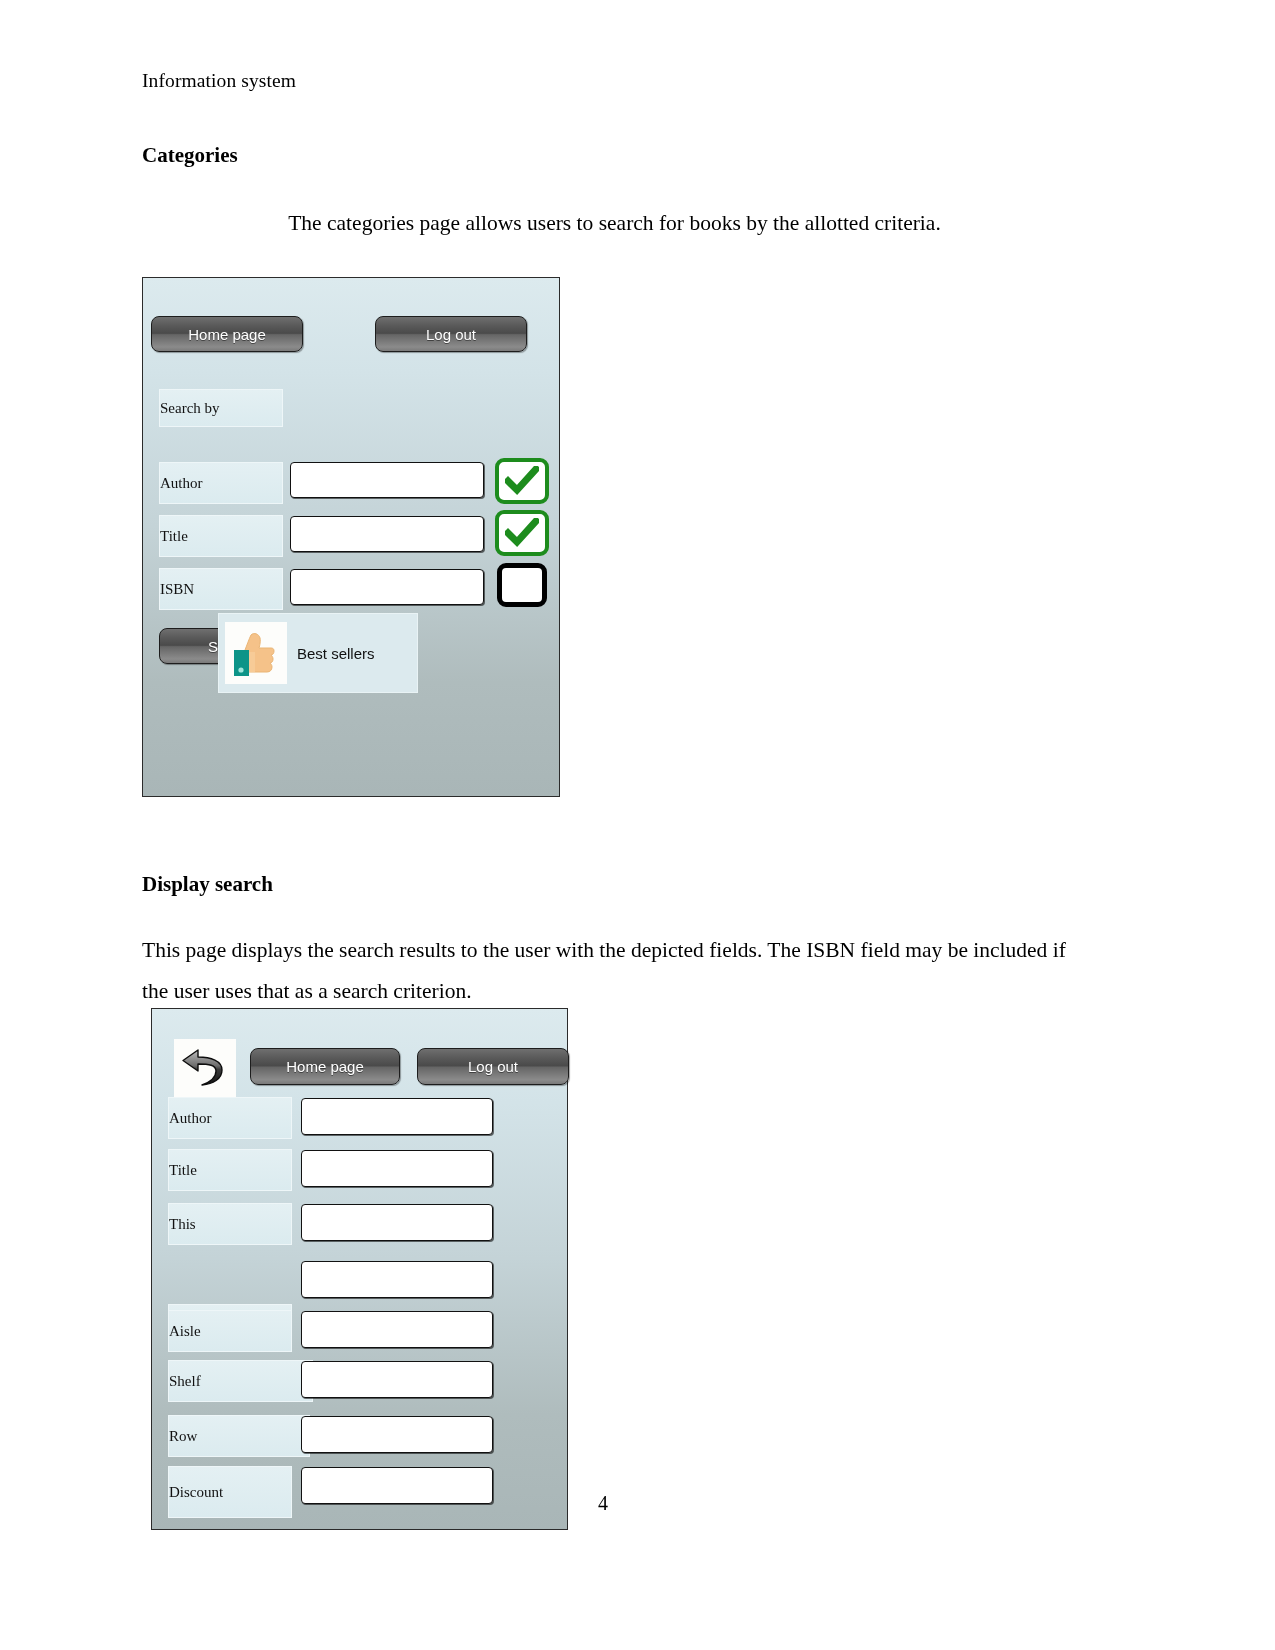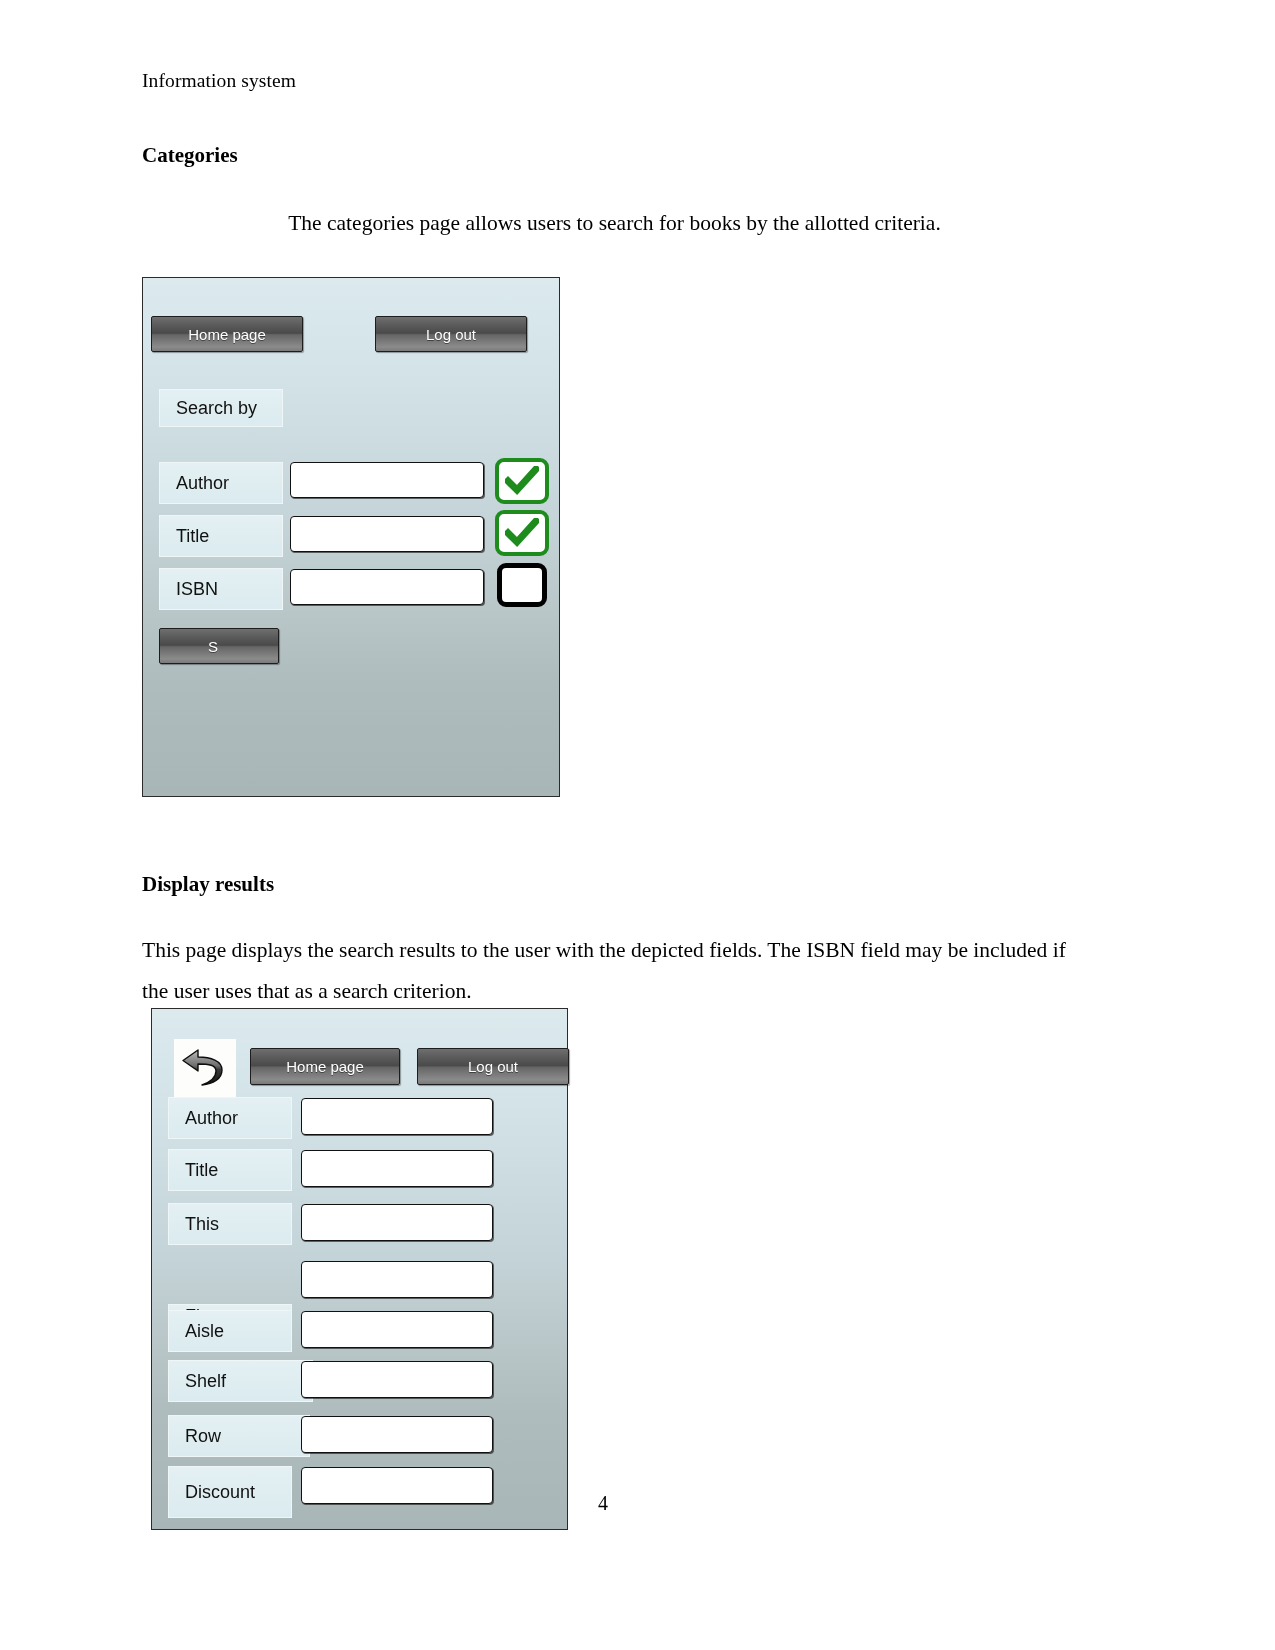--- a/index.html
+++ b/index.html
@@ -67,42 +67,41 @@
   }
   #mockup-results {
     left: 151px; top: 1008px;
     width: 417px; height: 522px;
   }
 
   
   .btn {
     position: absolute;
     border: 1px solid #1d1d1d;
-    border-radius: 2px;
+    border-radius: 8px;
     background: linear-gradient(to bottom, #6f6f6f 0%, #5a5a5a 25%, #4a4a4a 48%, #656565 52%, #8b8b8b 88%, #7a7a7a 100%);
     color: #ffffff;
     font-family: "Liberation Sans", "DejaVu Sans", sans-serif;
     font-size: 15px;
     display: flex;
     align-items: center;
     justify-content: center;
     box-shadow: 1px 1px 1px rgba(0,0,0,0.35);
     text-shadow: 0 1px 0 rgba(0,0,0,0.45);
   }
 
   
   .chip {
     position: absolute;
     background: linear-gradient(to bottom, #e4f0f3 0%, #dbebef 100%);
     border: 1px solid #eef6f8;
     display: flex;
     align-items: center;
-    padding-left: 16px;
-    font-family: Liberation Sans, sans-serif;
-    font-size: 18px;
+    font-family: Liberation Serif, serif;
+    font-size: 15px;
     color: #111;
   }
 
   
   .tinput {
     position: absolute;
     background: #ffffff;
     border: 1.6px solid #111111;
     border-radius: 4px;
     box-shadow: 1px 1px 0 rgba(0,0,0,0.55);
@@ -154,21 +153,21 @@
   }
 </style>
 </head>
 <body>
 
 <div class="doc-header">Information system</div>
 
 <div class="heading" id="heading-categories">Categories</div>
 <div class="para" id="para-categories">The categories page allows users to search for books by the allotted criteria.</div>
 
-<div class="heading" id="heading-display">Display results</div>
+<div class="heading" id="heading-display">Display search</div>
 <div class="para" id="para-display">This page displays the search results to the user with the depicted fields. The ISBN field may be included if the user uses that as a search criterion.</div>
 
 <div class="page-number">4</div>
 
 <div class="mockup" id="mockup-categories">
 
   <button class="btn" style="left:8px; top:38px; width:152px; height:36px;">Home page</button>
 
   <button class="btn" style="left:232px; top:38px; width:152px; height:36px;">Log out</button>
 
@@ -189,20 +188,36 @@
       <path d="M3 15 L12 24 L31 3" fill="none" stroke="#1d8c1d" stroke-width="7" stroke-linecap="square" stroke-linejoin="miter"></path>
     </svg>
   </div>
 
   <div class="chip" style="left:16px; top:290px; width:124px; height:42px;">ISBN</div>
   <div class="tinput" style="left:147px; top:291px; width:194px; height:36px;"></div>
   <div class="checkbox unchecked" style="left:354px; top:285px; width:50px; height:44px;"></div>
 
   <button class="btn" style="left:16px; top:350px; width:120px; height:36px; justify-content:flex-start; padding-left:48px;">S</button>
 
+  <div id="best-sellers-tile" style="left:76px; top:336px; width:198px; height:78px;">
+    <div id="best-sellers-icon">
+      <svg width="62" height="62" viewBox="0 0 62 62" aria-hidden="true">
+        <rect x="0" y="0" width="62" height="62" fill="#fdfdfb"></rect>
+
+        <path d="M26 13 C24 17 22 23 20 28 L20 50 L42 50 C45 50 47 48 47 45 C47 43 46 42 45 41
+                 C47 41 48 39 48 37 C48 35 47 34 46 33 C48 33 49 31 49 29 C49 27 48 26 46 26
+                 L34 26 C34 26 36 20 35 16 C34 12 29 10 26 13 Z" fill="#f5c289" stroke="#eab575" stroke-width="1"></path>
+        <path d="M20 30 L20 50 L30 50 L30 30 Z" fill="#f7cb97"></path>
+
+        <rect x="9" y="28" width="15" height="26" fill="#0d9488"></rect>
+        <circle cx="16" cy="48" r="2.6" fill="#9fe6dc"></circle>
+      </svg>
+    </div>
+    <span id="best-sellers-label">Best sellers</span>
+  </div>
 </div>
 
 <div class="mockup" id="mockup-results">
 
   <div id="back-arrow-tile" style="left:22px; top:30px; width:62px; height:60px;">
     <span>
       <svg width="50" height="42" viewBox="0 0 50 42" aria-hidden="true">
         <defs>
           <linearGradient id="arrGrad" x1="0" y1="0" x2="0" y2="1">
             <stop offset="0%" stop-color="#bdbdbd"></stop>

